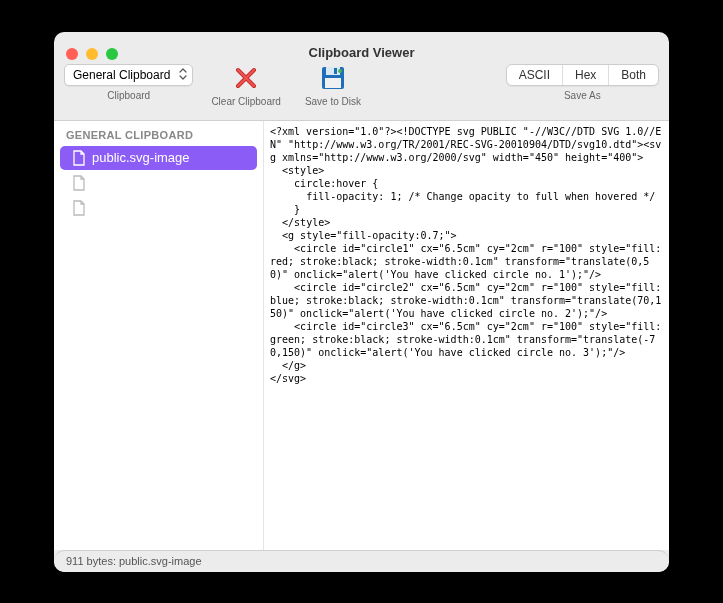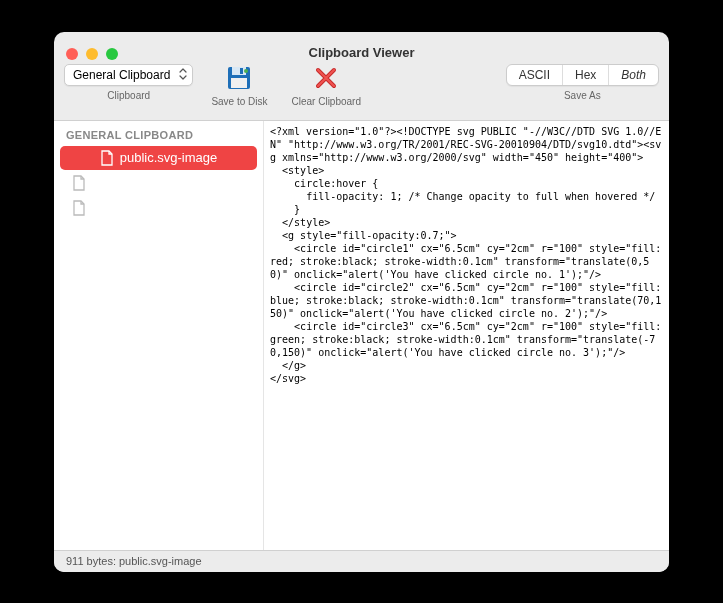--- a/index.html
+++ b/index.html
@@ -128,21 +128,21 @@
     }
     .seg-control button {
       border: none;
       background: transparent;
       font-size: 12px;
       padding: 0 12px;
       cursor: pointer;
       color: #333;
       border-right: 1px solid #ddd;
     }
-    .seg-control button:last-child { border-right: none; font-style: italic; }
+    .seg-control button:last-child { border-right: none; }
     .content-area {
       flex: 1;
       display: flex;
       background: #fff;
       border-top: 1px solid #d0d0d0;
       overflow: hidden;
     }
     .sidebar {
       width: 210px;
       background: #fff;
@@ -165,23 +165,22 @@
       color: #333;
       gap: 6px;
       cursor: pointer;
       border-radius: 5px;
       margin: 1px 6px;
       white-space: nowrap;
       overflow: hidden;
       text-overflow: ellipsis;
     }
     .sidebar-item.selected {
-      background: #ef4444;
+      background: #8b5cf6;
       color: #fff;
-      justify-content: center;
     }
     .sidebar-item .doc-icon {
       width: 14px;
       height: 16px;
       flex-shrink: 0;
     }
     .sidebar-item.selected .doc-icon svg path,
     .sidebar-item.selected .doc-icon svg polyline { stroke: #fff; }
     .sidebar-item .label {
       overflow: hidden;
@@ -201,20 +200,21 @@
     }
     .statusbar {
       height: 22px;
       background: #ececec;
       border-top: 1px solid #d0d0d0;
       font-size: 11px;
       color: #555;
       display: flex;
       align-items: center;
       padding: 0 12px;
+      border-radius: 11px;
     }
   </style>
 </head>
 <body>
 
 <div class="window">
   <div class="titlebar">
     <div class="traffic-lights">
       <div class="light red"></div>
       <div class="light yellow"></div>
@@ -231,39 +231,39 @@
           <svg width="8" height="14" viewBox="0 0 8 14">
               <path d="M1 5 L4 2 L7 5 M1 9 L4 12 L7 9" stroke="#555" stroke-width="1.2" fill="none" stroke-linecap="round" stroke-linejoin="round"></path>
             </svg>
         </span>
       </div>
       <div class="toolbar-label">Clipboard</div>
     </div>
 
     <div class="toolbar-icon-btn">
       <div class="icon">
+        <svg width="24" height="24" viewBox="0 0 24 24">
+          <path d="M4 4 L20 20 M20 4 L4 20" stroke="#c62828" stroke-width="4" stroke-linecap="round"></path>
+          <path d="M4 4 L20 20 M20 4 L4 20" stroke="#ef5350" stroke-width="2.2" stroke-linecap="round"></path>
+        </svg>
+      </div>
+      <div class="toolbar-label">Clear Clipboard</div>
+    </div>
+
+    <div class="toolbar-icon-btn">
+      <div class="icon">
         <svg width="26" height="26" viewBox="0 0 26 26">
           <rect x="2" y="2" width="22" height="22" rx="2" fill="#1e6fb8"></rect>
           <rect x="6" y="2" width="14" height="8" fill="#d8e8f5"></rect>
           <rect x="14" y="3" width="3" height="6" fill="#1e6fb8"></rect>
           <rect x="5" y="13" width="16" height="10" fill="#f0f0f0"></rect>
           <circle cx="20" cy="6" r="2" fill="#4caf50"></circle>
         </svg>
       </div>
       <div class="toolbar-label">Save to Disk</div>
-    </div>
-
-    <div class="toolbar-icon-btn">
-      <div class="icon">
-        <svg width="24" height="24" viewBox="0 0 24 24">
-          <path d="M4 4 L20 20 M20 4 L4 20" stroke="#c62828" stroke-width="4" stroke-linecap="round"></path>
-          <path d="M4 4 L20 20 M20 4 L4 20" stroke="#ef5350" stroke-width="2.2" stroke-linecap="round"></path>
-        </svg>
-      </div>
-      <div class="toolbar-label">Clear Clipboard</div>
     </div>
 
     <div class="spacer"></div>
 
     <div class="toolbar-group">
       <div class="seg-control">
         <button>ASCII</button>
         <button>Hex</button>
         <button>Both</button>
       </div>

